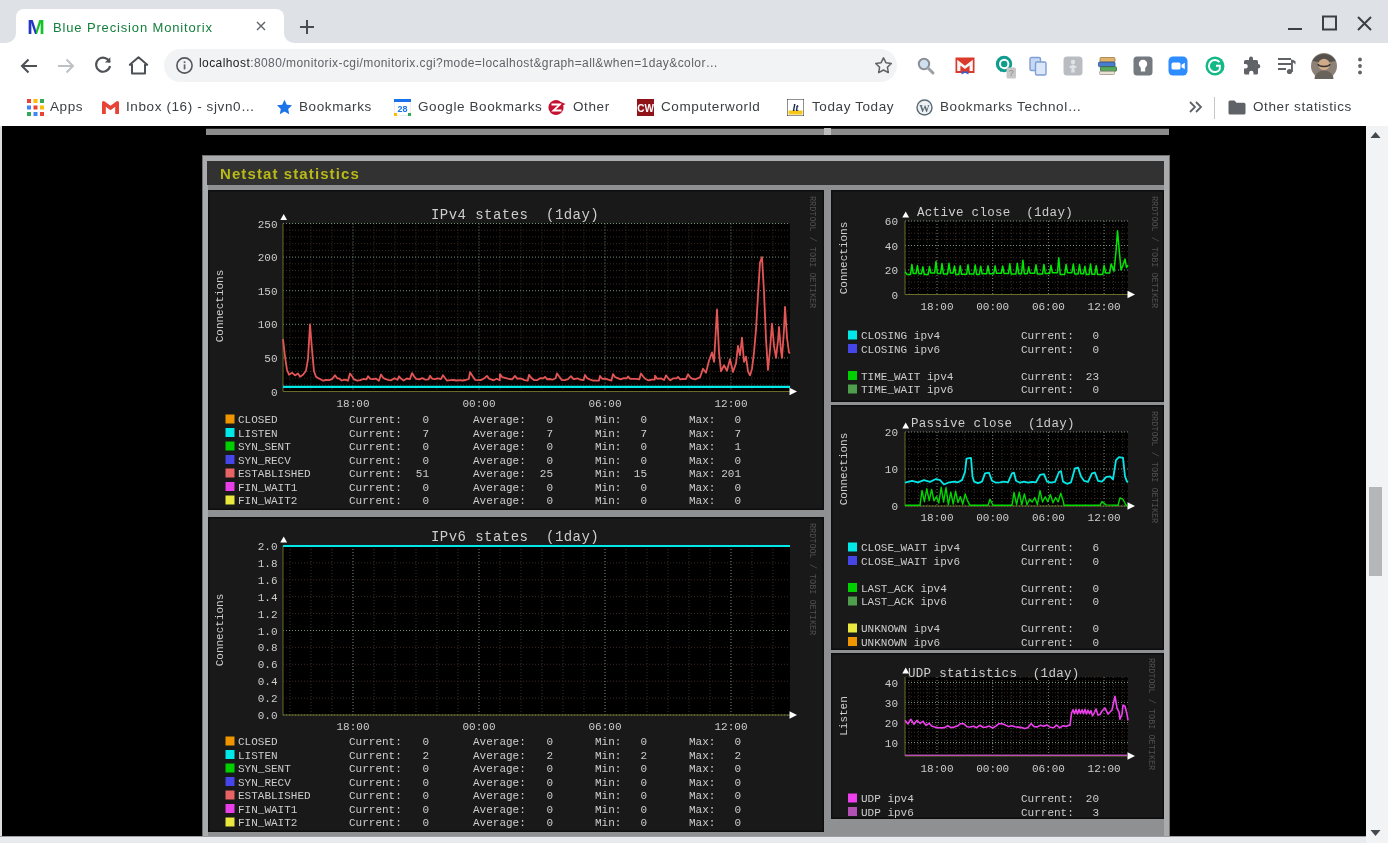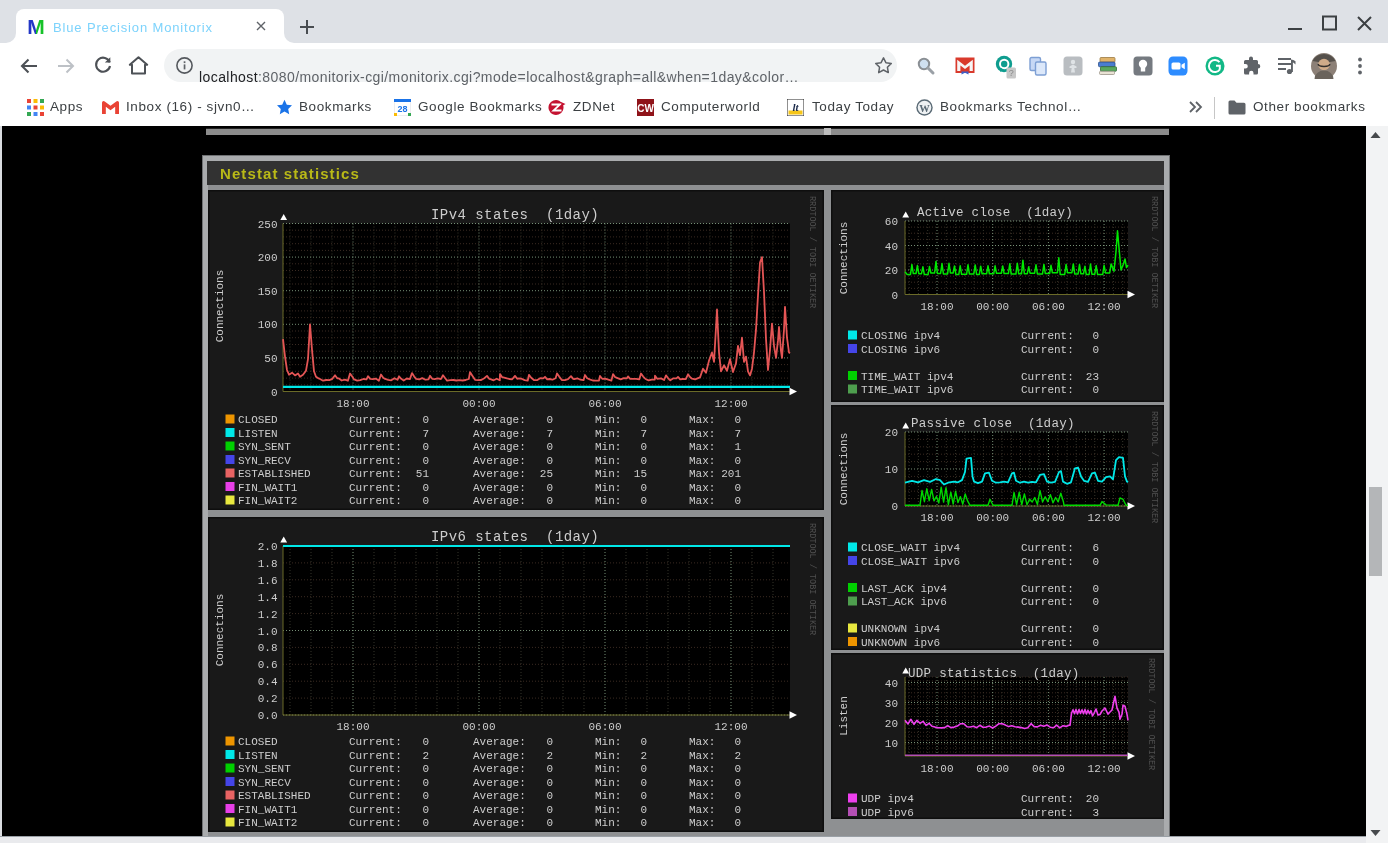--- a/index.html
+++ b/index.html
@@ -3,25 +3,25 @@
 <meta charset="utf-8">
 <title>Blue Precision Monitorix</title>
 <style>
   * { margin:0; padding:0; box-sizing:border-box; }
   html,body { width:1388px; height:843px; overflow:hidden; }
   body { font-family:"Liberation Sans", sans-serif; position:relative; background:#000; }
   .abs { position:absolute; }
   
   #tabstrip { left:0; top:0; width:1388px; height:43px; background:#dee1e6; }
   #tab { left:16px; top:9px; width:268px; height:34px; background:#fff; border-radius:8px 8px 0 0; }
-  #tabtitle { left:53px; top:20px; font-size:13px; letter-spacing:0.85px; color:#7dd3fc; white-space:nowrap; }
+  #tabtitle { left:53px; top:20px; font-size:13px; letter-spacing:0.85px; color:#15803d; white-space:nowrap; }
   #toolbar { left:0; top:43px; width:1388px; height:45px; background:#fff; }
   #bookbar { left:0; top:88px; width:1388px; height:38px; background:#fff; }
   #urlbar { left:164px; top:49px; width:733px; height:33px; background:#f1f3f4; border-radius:17px; }
-  #urltext { left:199px; top:69px; font-size:14px; letter-spacing:0.42px; color:#5f6368; white-space:nowrap; width:672px; overflow:hidden; }
+  #urltext { left:199px; top:56px; font-size:12px; letter-spacing:0.42px; color:#5f6368; white-space:nowrap; width:672px; overflow:hidden; }
   .bktext { font-size:13.5px; letter-spacing:0.6px; color:#3c4043; top:99px; white-space:nowrap; }
   
   #page { left:0; top:126px; width:1388px; height:717px; background:#000; }
   #winborderL { left:0; top:126px; width:2px; height:717px; background:#dadce0; }
   #pgstrip { left:206px; top:128px; width:963px; height:7px; background:#8c8c8c; border-top:1px solid #222;}
   #pgnotch { left:824px; top:128px; width:7px; height:7px; background:#bdbdbd; }
   #container { left:202px; top:155px; width:968px; height:688px; background:#8e9092; border:1px solid #6f7173; box-shadow: inset 0 0 0 5px #a9abad; }
   #titlebar { left:207px; top:161px; width:957px; height:24px; background:#323232; }
   #title { left:220px; top:165px; font-size:15px; letter-spacing:1.1px; font-weight:bold; color:#b9b917; }
   #bottomstrip { left:0; top:836px; width:1388px; height:7px; background:#e9eaed; border-top:1px solid #9aa0a6; }
@@ -198,21 +198,21 @@
   <rect x="14" y="14" width="3" height="3" fill="#34a853"></rect>
   <text x="8.5" y="13" font-size="9" font-weight="bold" fill="#1a73e8" text-anchor="middle" font-family="Liberation Sans">28</text>
 </svg>
 <div class="abs bktext" style="left:418px">Google Bookmarks</div>
 
 <svg class="abs" style="left:548px;top:99px" width="18" height="17" viewBox="0 0 18 17">
   <circle cx="8" cy="8.5" r="7.5" fill="#c41230" transform="rotate(-20 8 8.5)"></circle>
   <path d="M3.5 5.5 H12 L5.5 11.5 H13.5" stroke="#fff" stroke-width="1.8" fill="none"></path>
   <path d="M13 3 L17.5 5 L14 7 Z" fill="#c41230"></path>
 </svg>
-<div class="abs bktext" style="left:573px">ZDNet</div>
+<div class="abs bktext" style="left:573px">Other</div>
 
 <svg class="abs" style="left:637px;top:99px" width="17" height="17" viewBox="0 0 17 17">
   <rect width="17" height="17" fill="#8f1319"></rect>
   <text x="8.5" y="12.5" font-size="10" font-weight="bold" fill="#fff" text-anchor="middle" font-family="Liberation Sans">CW</text>
 </svg>
 <div class="abs bktext" style="left:661px">Computerworld</div>
 
 <svg class="abs" style="left:787px;top:99px" width="17" height="17" viewBox="0 0 17 17">
   <rect width="17" height="17" fill="#fff" stroke="#222"></rect>
   <rect x="1.5" y="11.5" width="14" height="4" fill="#f5c518"></rect>
@@ -228,21 +228,21 @@
 <div class="abs bktext" style="left:940px">Bookmarks Technol…</div>
 
 <svg class="abs" style="left:1188px;top:100px" width="16" height="14" viewBox="0 0 16 14">
   <path d="M2 2 L7 7 L2 12 M8 2 L13 7 L8 12" stroke="#5f6368" stroke-width="1.8" fill="none"></path>
 </svg>
 <div class="abs" style="left:1214px;top:97px;width:1px;height:22px;background:#c6c6c6"></div>
 
 <svg class="abs" style="left:1228px;top:100px" width="18" height="15" viewBox="0 0 18 15">
   <path d="M0.5 2 A1.5 1.5 0 0 1 2 0.5 H6.5 L8.5 2.8 H16 A1.5 1.5 0 0 1 17.5 4.3 V13 A1.5 1.5 0 0 1 16 14.5 H2 A1.5 1.5 0 0 1 0.5 13 Z" fill="#5f6368"></path>
 </svg>
-<div class="abs bktext" style="left:1253px">Other bookmarks</div>
+<div class="abs bktext" style="left:1253px">Other statistics</div>
 
 <div id="page" class="abs"></div>
 <div id="winborderL" class="abs"></div>
 <div id="pgstrip" class="abs"></div>
 <div id="pgnotch" class="abs"></div>
 <div id="container" class="abs"></div>
 <div id="titlebar" class="abs"></div>
 <div id="title" class="abs">Netstat statistics</div>
 <svg style="position:absolute;left:208px;top:190px" width="616" height="320" viewBox="208 190 616 320">
 <rect x="208" y="190" width="616" height="320" fill="#0e0e0e"></rect>

